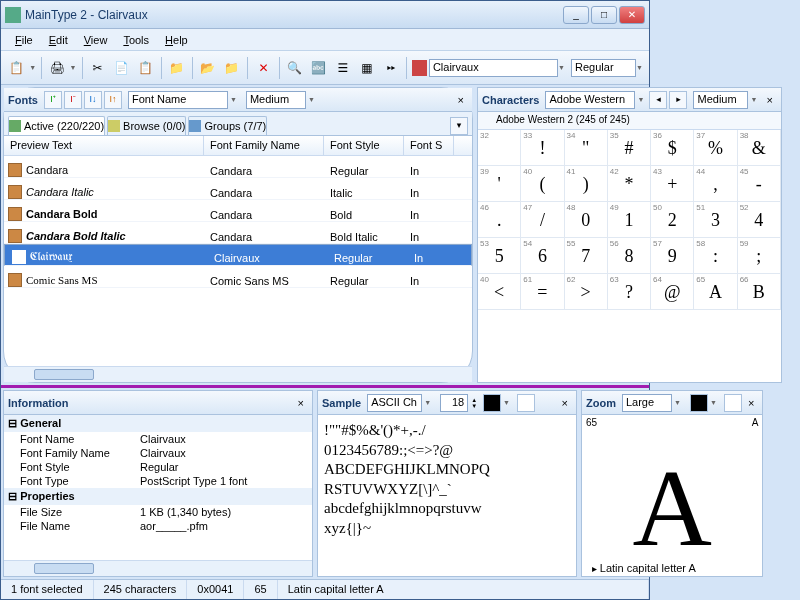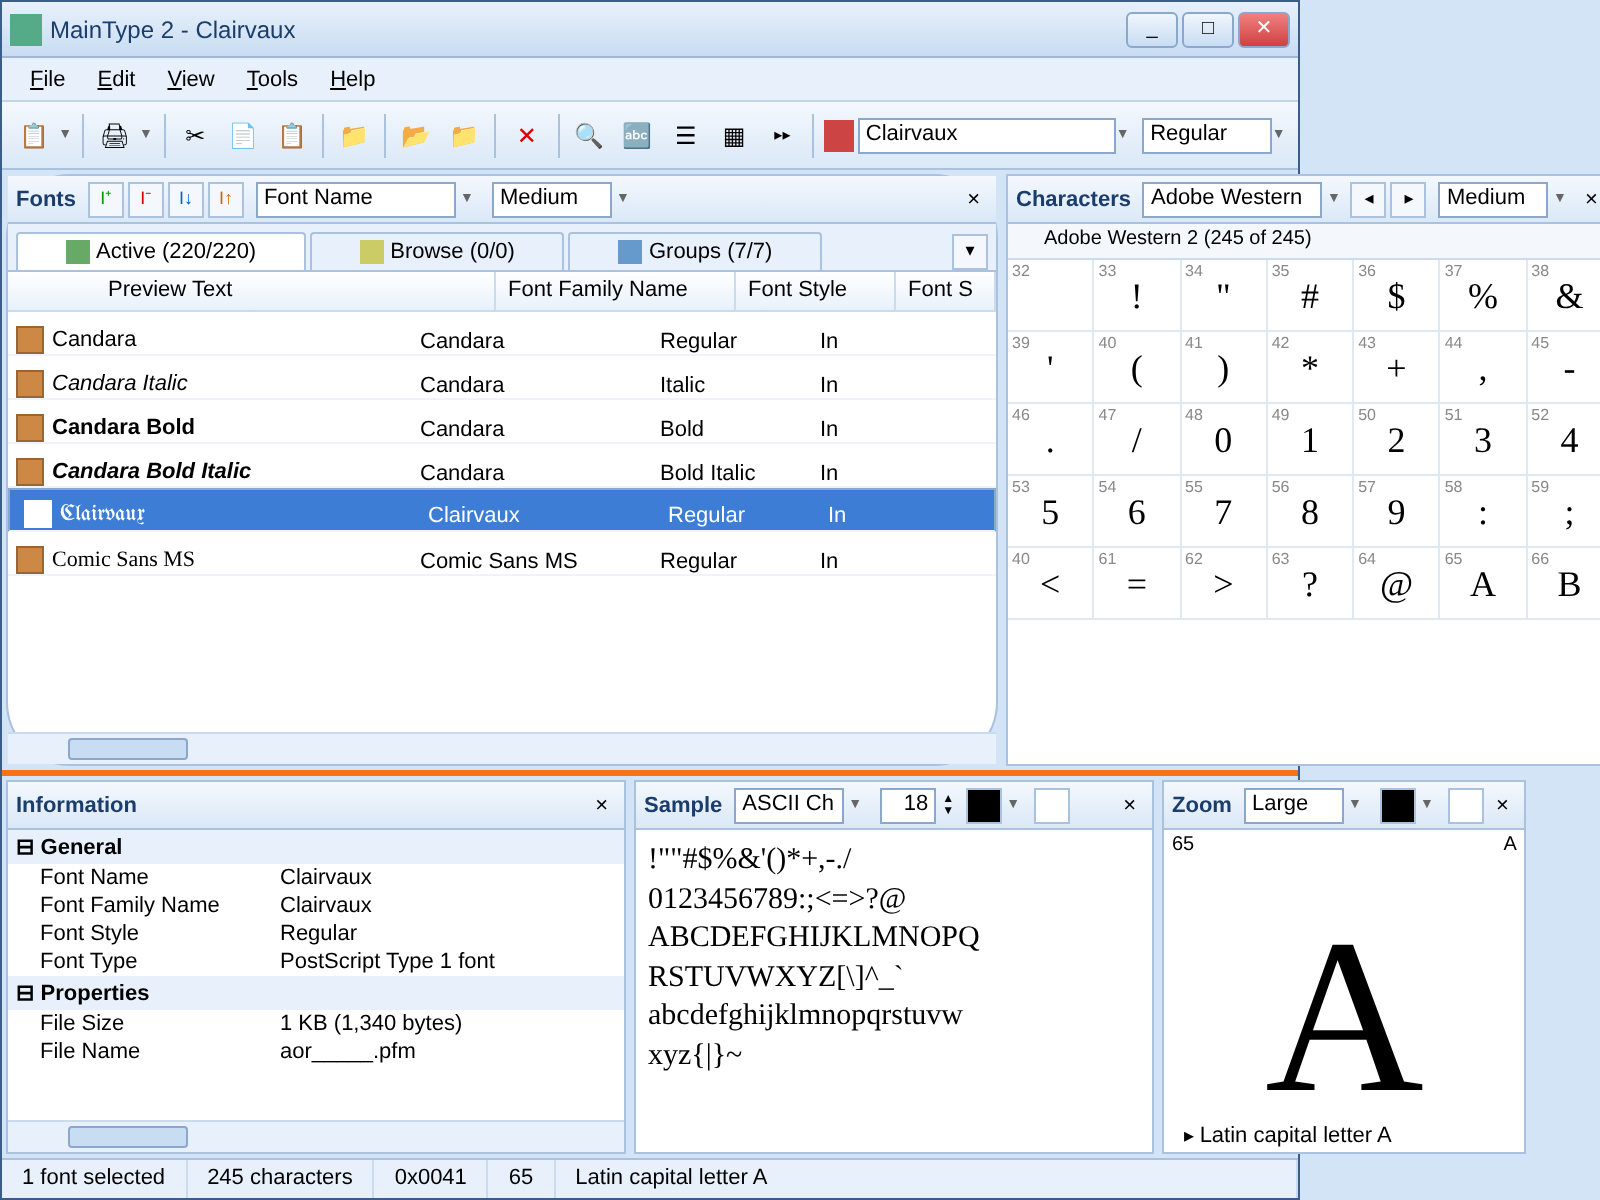--- a/index.html
+++ b/index.html
@@ -17,39 +17,39 @@
 .menubar span { padding: 2px 6px; }
 .menubar span u { text-decoration: underline; }
 
 .toolbar { height: 34px; background: linear-gradient(#f4f8fd,#dae8f7); display: flex; align-items: center; padding: 0 4px; border-bottom: 1px solid #aac2de; }
 .tbtn { width: 24px; height: 24px; border: 1px solid transparent; border-radius: 2px; margin: 0 1px; display:flex; align-items:center; justify-content:center; font-size:12px; }
 .tsep { width: 1px; height: 22px; background: #aac2de; margin: 0 3px; }
 .tdrop { width: 10px; font-size: 7px; color:#666; }
 
 .main { flex: 1; display: flex; flex-direction: column; min-height: 0; }
 .upper { display: flex; height: 300px; }
-.lower { flex:1; display: flex; border-top: 3px solid #f97316; min-height: 0;}
+.lower { flex:1; display: flex; border-top: 3px solid #a21caf; min-height: 0;}
 
 .panel { background: #fff; border: 1px solid #aac2de; display:flex; flex-direction:column; margin:2px; }
 .panel-hdr { height: 24px; background: linear-gradient(#f4f8fd,#dae8f7); border-bottom: 1px solid #aac2de; display:flex; align-items:center; padding: 0 4px; gap:2px; }
 .panel-hdr .lbl { font-weight:bold; color:#1a3d6b; margin-right:4px; }
 .panel-hdr .x { margin-left:auto; padding:0 4px; }
 
 .fonts-panel { flex: 0 0 470px; border-radius: 32px; }
 .chars-panel { flex: 1; }
 
 .mini-btn { width:18px; height:18px; border:1px solid #aac2de; background:#f4f8fd; text-align:center; font-size:9px; line-height:15px; }
 .sel { background:#fff; border:1px solid #8ba8cc; height:18px; padding:1px 3px; font-size:11px; }
 
 .tabs { height: 24px; display:flex; align-items:flex-end; padding: 2px 4px 0; background:#e8f1fb; border-bottom:1px solid #aac2de;}
-.tab { padding: 3px 24px; border:1px solid #aac2de; border-bottom:none; background:#e8f1fb; margin-right:2px; border-radius: 2px 2px 0 0; display:flex; align-items:center; gap:3px;}
+.tab { padding: 3px 0; border:1px solid #aac2de; border-bottom:none; background:#e8f1fb; margin-right:2px; border-radius: 2px 2px 0 0; display:flex; align-items:center; gap:3px;}
 .tab.active { background:#fff; }
 .tab .ic { width:12px; height:12px; }
 
-.list-hdr { height: 20px; display:flex; background:linear-gradient(#fff,#e8f1fb); border-bottom:1px solid #cadaef;padding-left:44px; }
+.list-hdr { height: 20px; display:flex; background:linear-gradient(#fff,#e8f1fb); border-bottom:1px solid #cadaef; }
 .list-hdr .col { padding:3px 6px; border-right:1px solid #cadaef; }
 .c1{width:200px;} .c2{width:120px;} .c3{width:80px;} .c4{width:50px;}
 
 .list-body { flex:1; overflow:hidden; }
 .row { height:22px; display:flex; align-items:flex-end; border-bottom:1px solid #f0f4fa; }
 .row.sel { background:#3d7dd6; color:#fff; }
 .row .c1 { display:flex; align-items:center; gap:4px; padding-left:4px; font-size:14px; width:200px;}
 .row .c2,.row .c3,.row .c4{padding:0 6px;}
 .fic { width:14px; height:14px; background:#c84; border:1px solid #963; }
 .fic.sel { background:#fff; border-color:#fff; }

